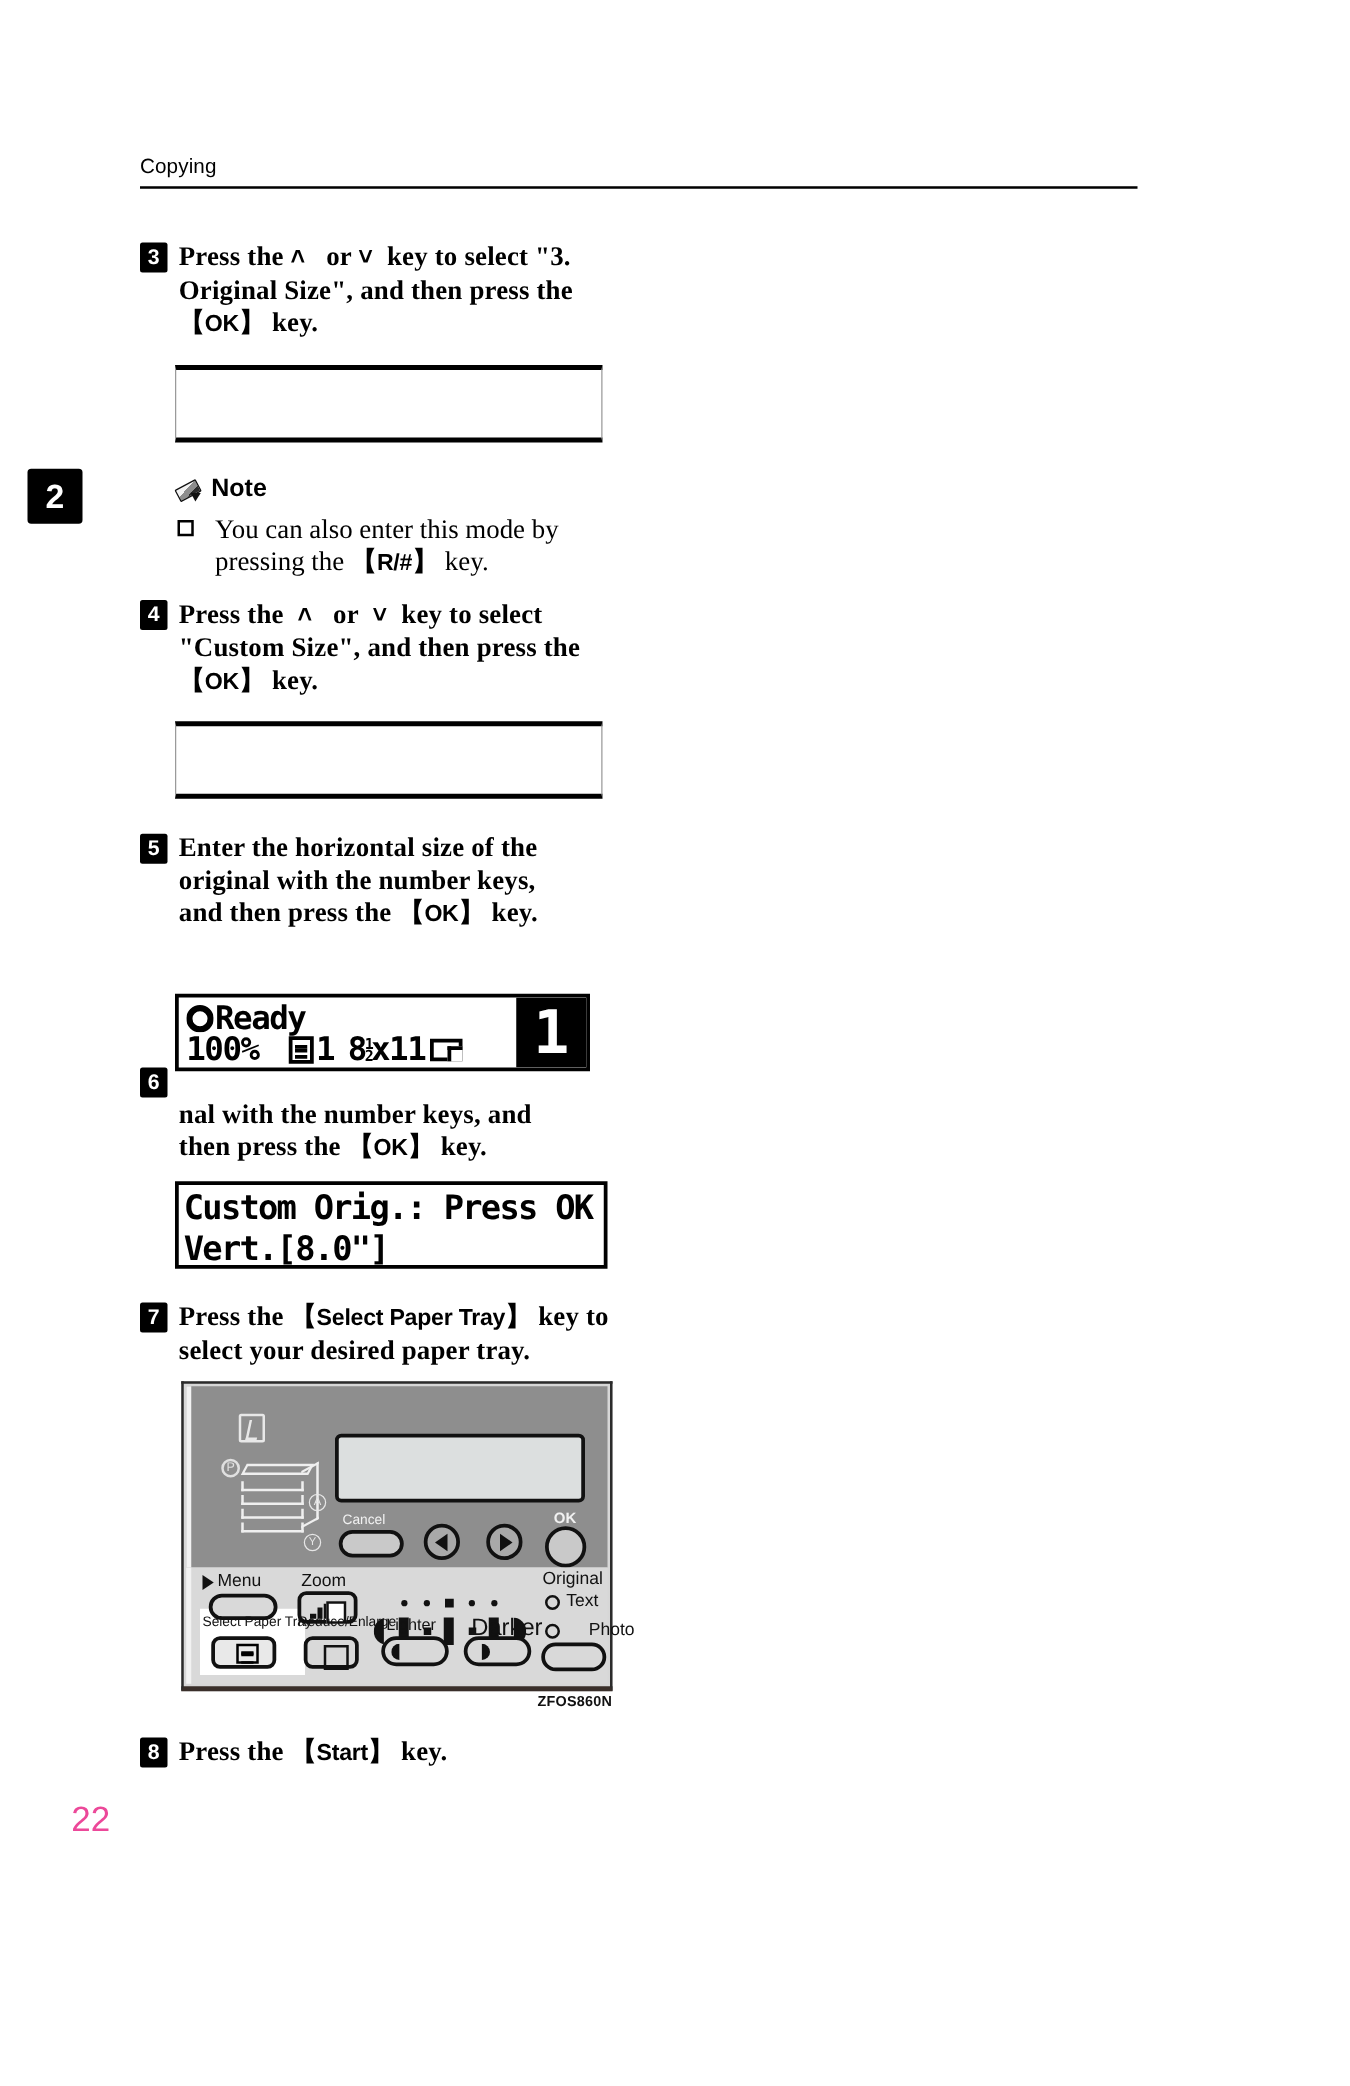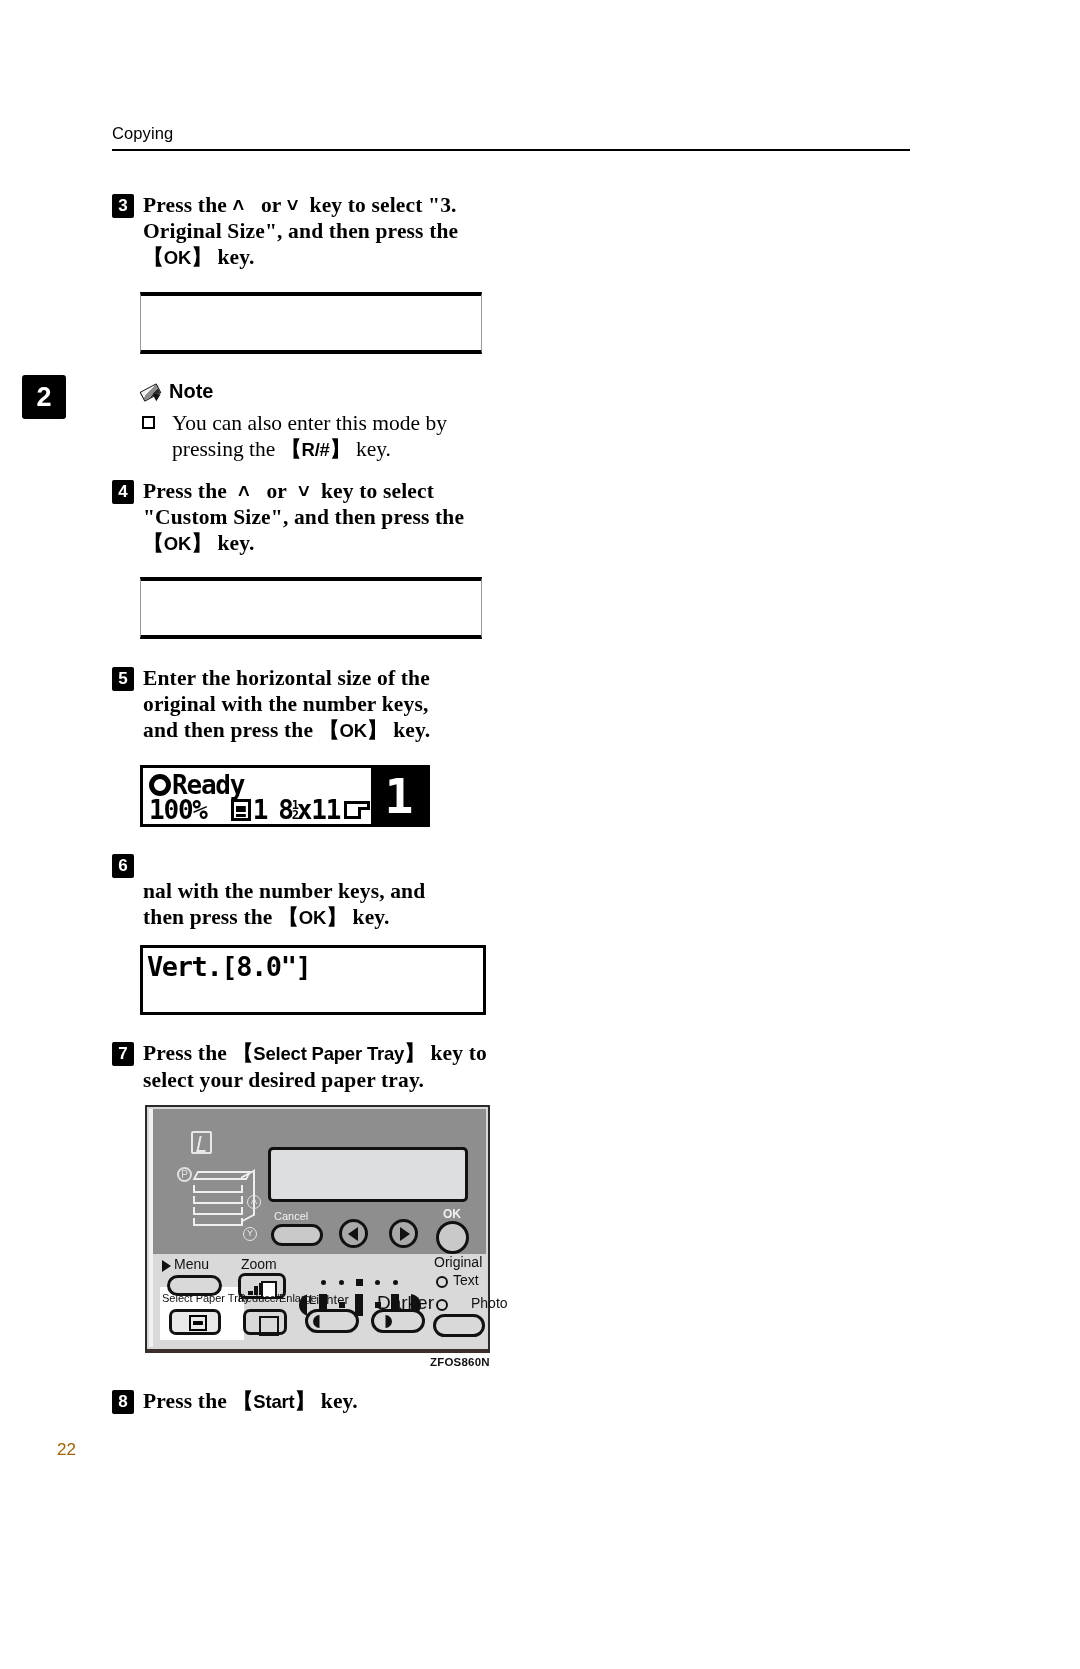--- a/index.html
+++ b/index.html
@@ -57,22 +57,22 @@
     width: 798px;
     height: 2px;
     background: #000;
   }
 
   .page-number {
     position: absolute;
     left: 57px;
     top: 1440px;
     font-family: "Liberation Sans", sans-serif;
-    font-size: 17px;
-    color: #a16207;
+    font-size: 28px;
+    color: #ec4899;
   }
 
   
   .col {
     position: absolute;
     left: 112px;
     width: 390px;
   }
 
   
@@ -148,22 +148,22 @@
     background: #fff;
     border: 3px solid #000;
     font-family: "DejaVu Sans Mono", monospace;
     color: #000;
     overflow: hidden;
   }
 
   
   #lcd-ready {
     left: 140px;
-    top: 765px;
-    width: 290px;
+    top: 795px;
+    width: 332px;
     height: 62px;
   }
   #lcd-ready .inner {
     position: relative;
     width: 100%;
     height: 100%;
   }
   #lcd-ready .line1 {
     position: absolute;
     left: 6px;
@@ -709,20 +709,21 @@
     <div class="body nojust">
       <br>
       <span>nal with the number keys, and</span><br>
       <span>then press the</span>
       <span class="key"><span class="br">【</span><span>OK</span><span class="br">】</span></span>
       <span>key.</span>
     </div>
   </div>
 
   <div class="lcd" id="lcd-custom">
+    <div class="row">Custom Orig.: Press OK</div>
     <div class="row">Vert.[8.0"]</div>
   </div>
 
   <div class="col step" style="top:1040px; position:absolute;">
     <div class="marker">7</div>
     <div class="body nojust">
       <span>Press the</span>
       <span class="key"><span class="br">【</span><span>Select Paper Tray</span><span class="br">】</span></span>
       <span>key to</span><br>
       <span>select your desired paper tray.</span>

